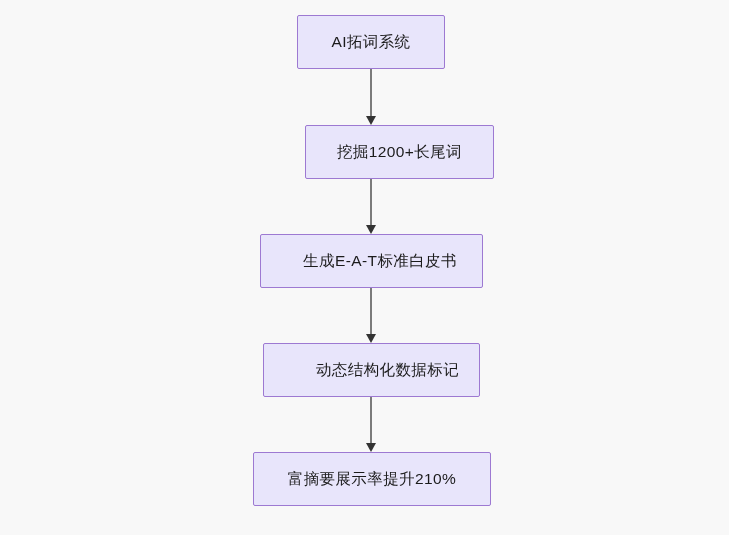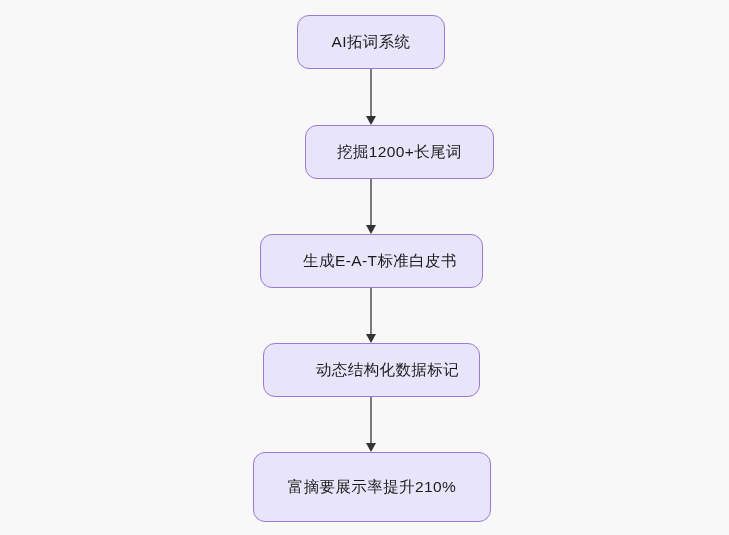--- a/index.html
+++ b/index.html
@@ -16,21 +16,21 @@
   #flowchart {
     position: relative;
     width: 729px;
     height: 535px;
   }
   .node {
     position: absolute;
     box-sizing: border-box;
     background: #e8e5fb;
     border: 1.6px solid #9d79d2;
-    border-radius: 12px;
+    border-radius: 2px;
     display: flex;
     align-items: center;
     justify-content: center;
     color: #1b1b1b;
     font-size: 15.5px;
     letter-spacing: 0.4px;
     white-space: nowrap;
     line-height: 1;
   }
   .node-label {
@@ -93,17 +93,17 @@
   </div>
 
   <div class="node" style="left:260px; top:234px; width:223px; height:54px;padding-left:17px;">
     <span class="node-label">生成E-A-T标准白皮书</span>
   </div>
 
   <div class="node" style="left:263px; top:343px; width:217px; height:54px;padding-left:32px;">
     <span class="node-label">动态结构化数据标记</span>
   </div>
 
-  <div class="node" style="left:253px; top:452px; width:238px; height:70px;">
+  <div class="node" style="left:253px; top:452px; width:238px; height:54px;">
     <span class="node-label">富摘要展示率提升210%</span>
   </div>
 
 </div>
 
 </body></html>

